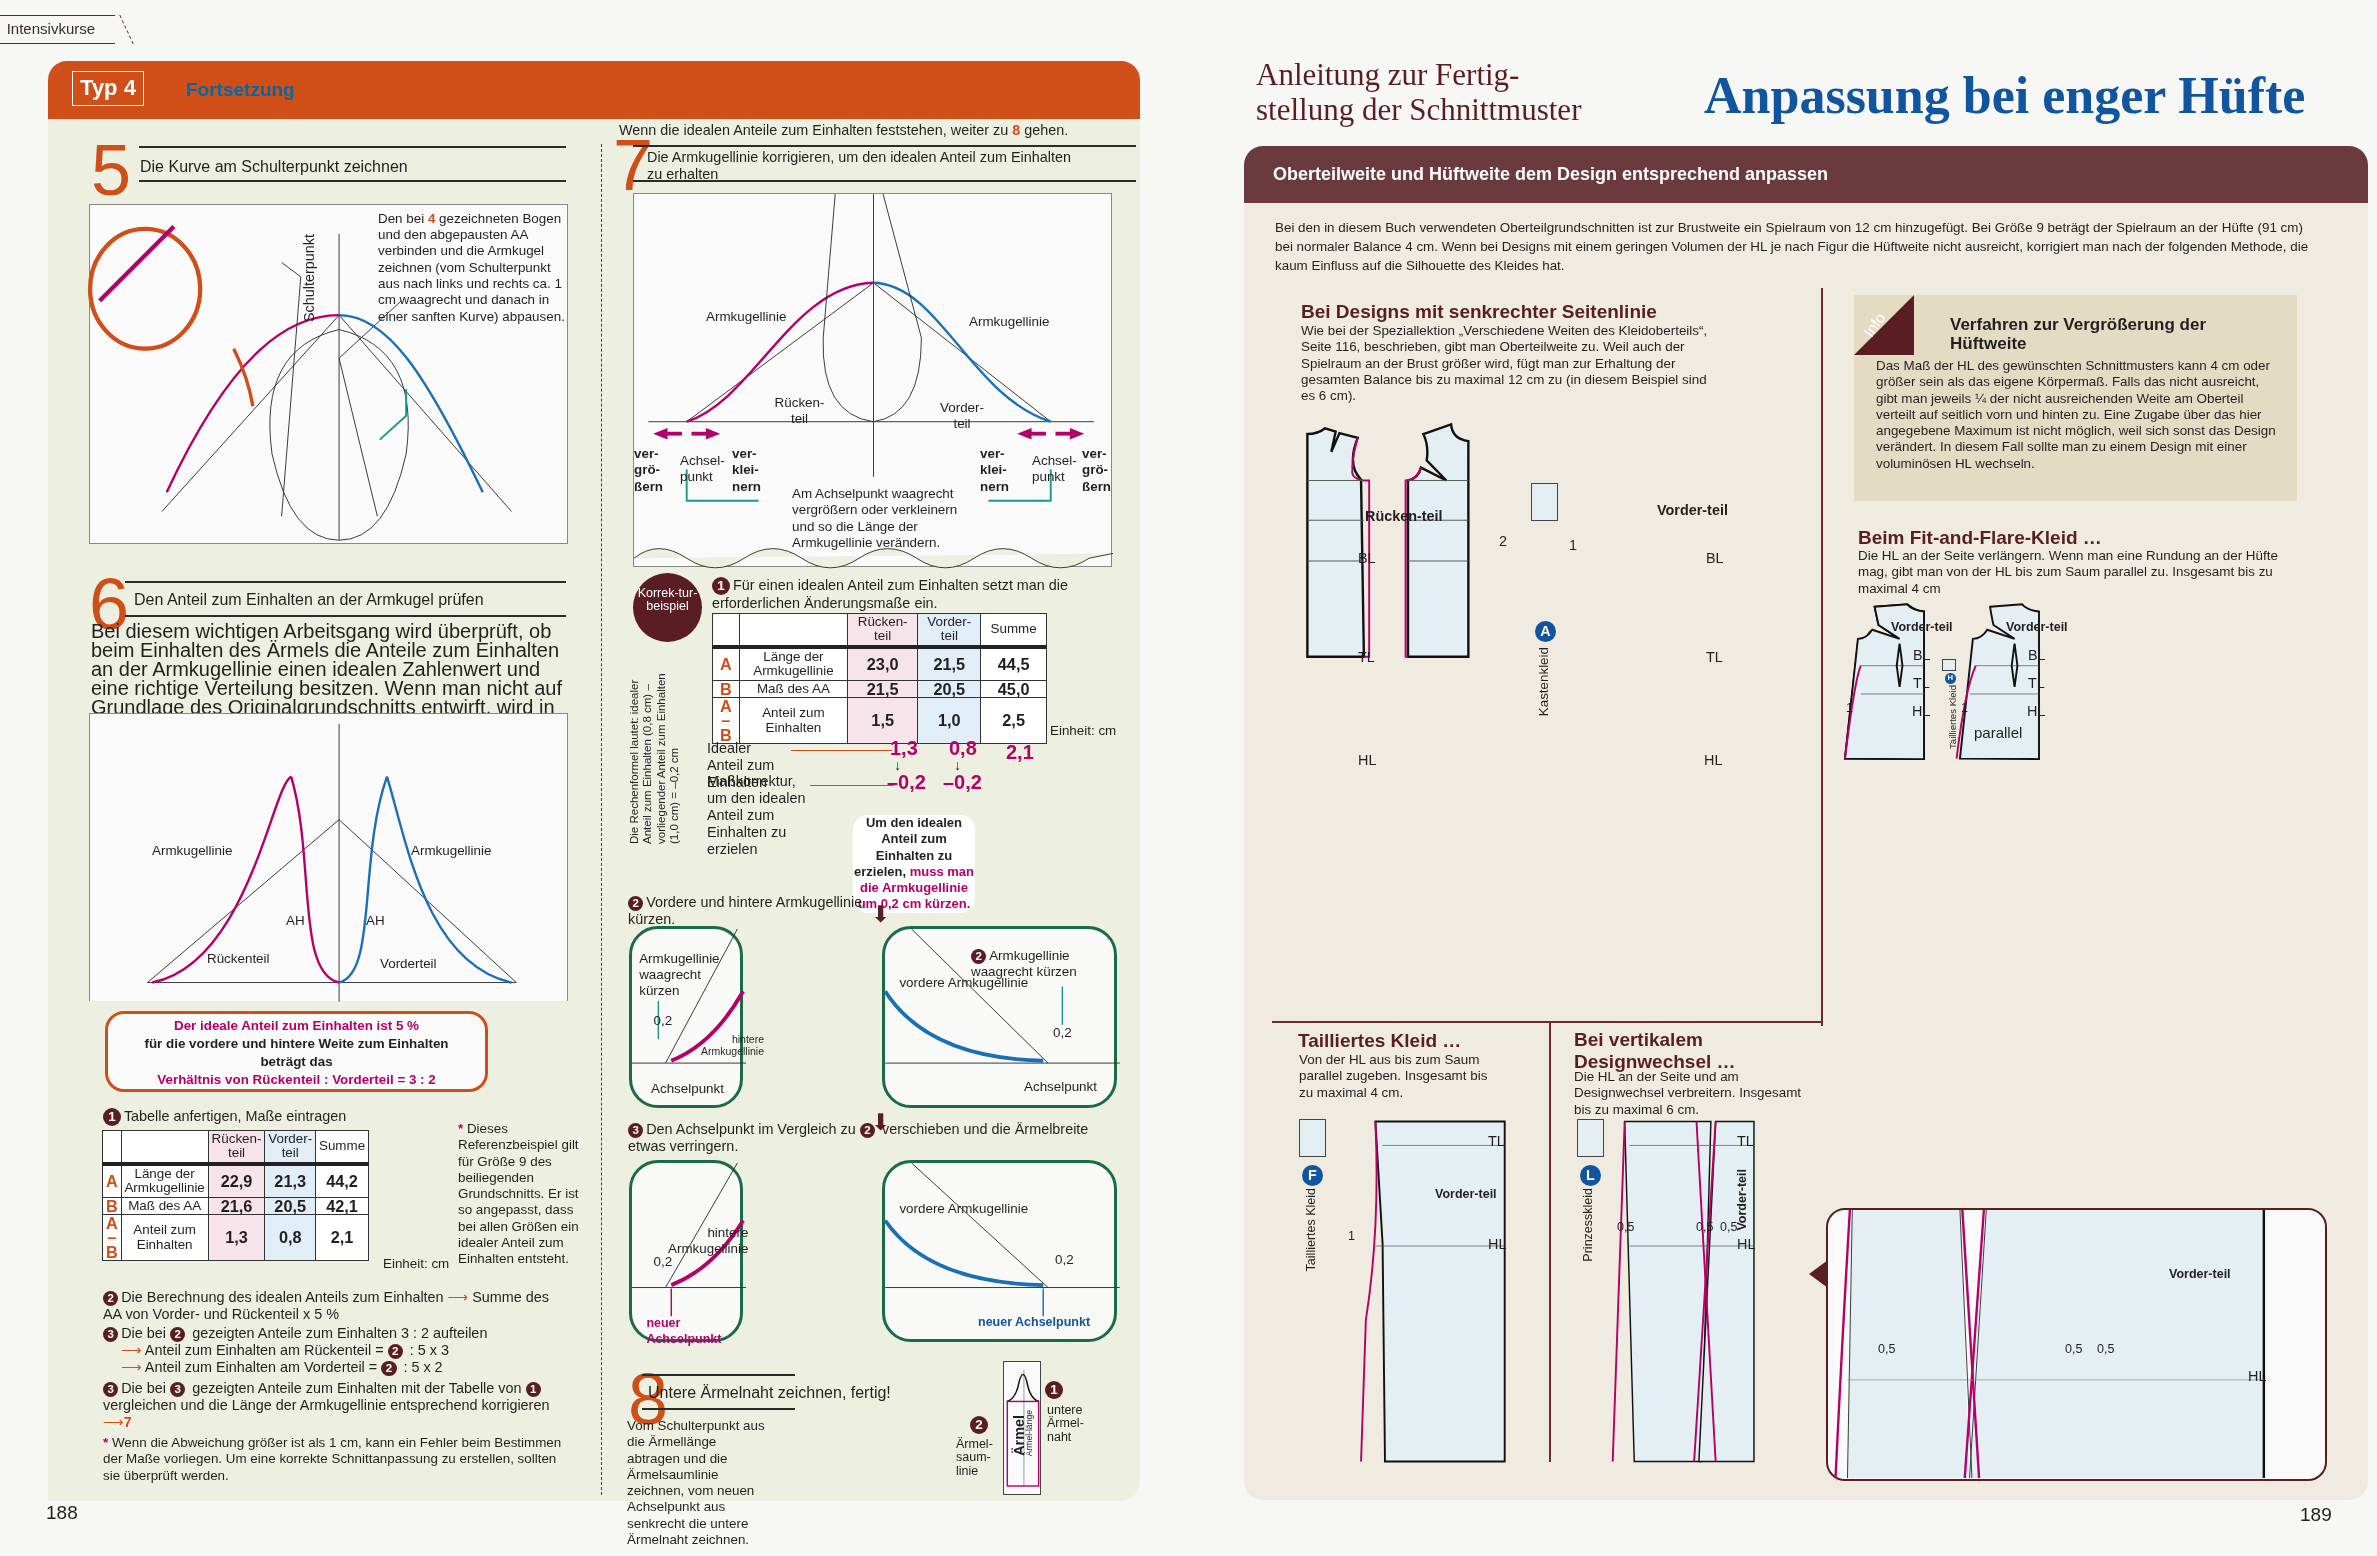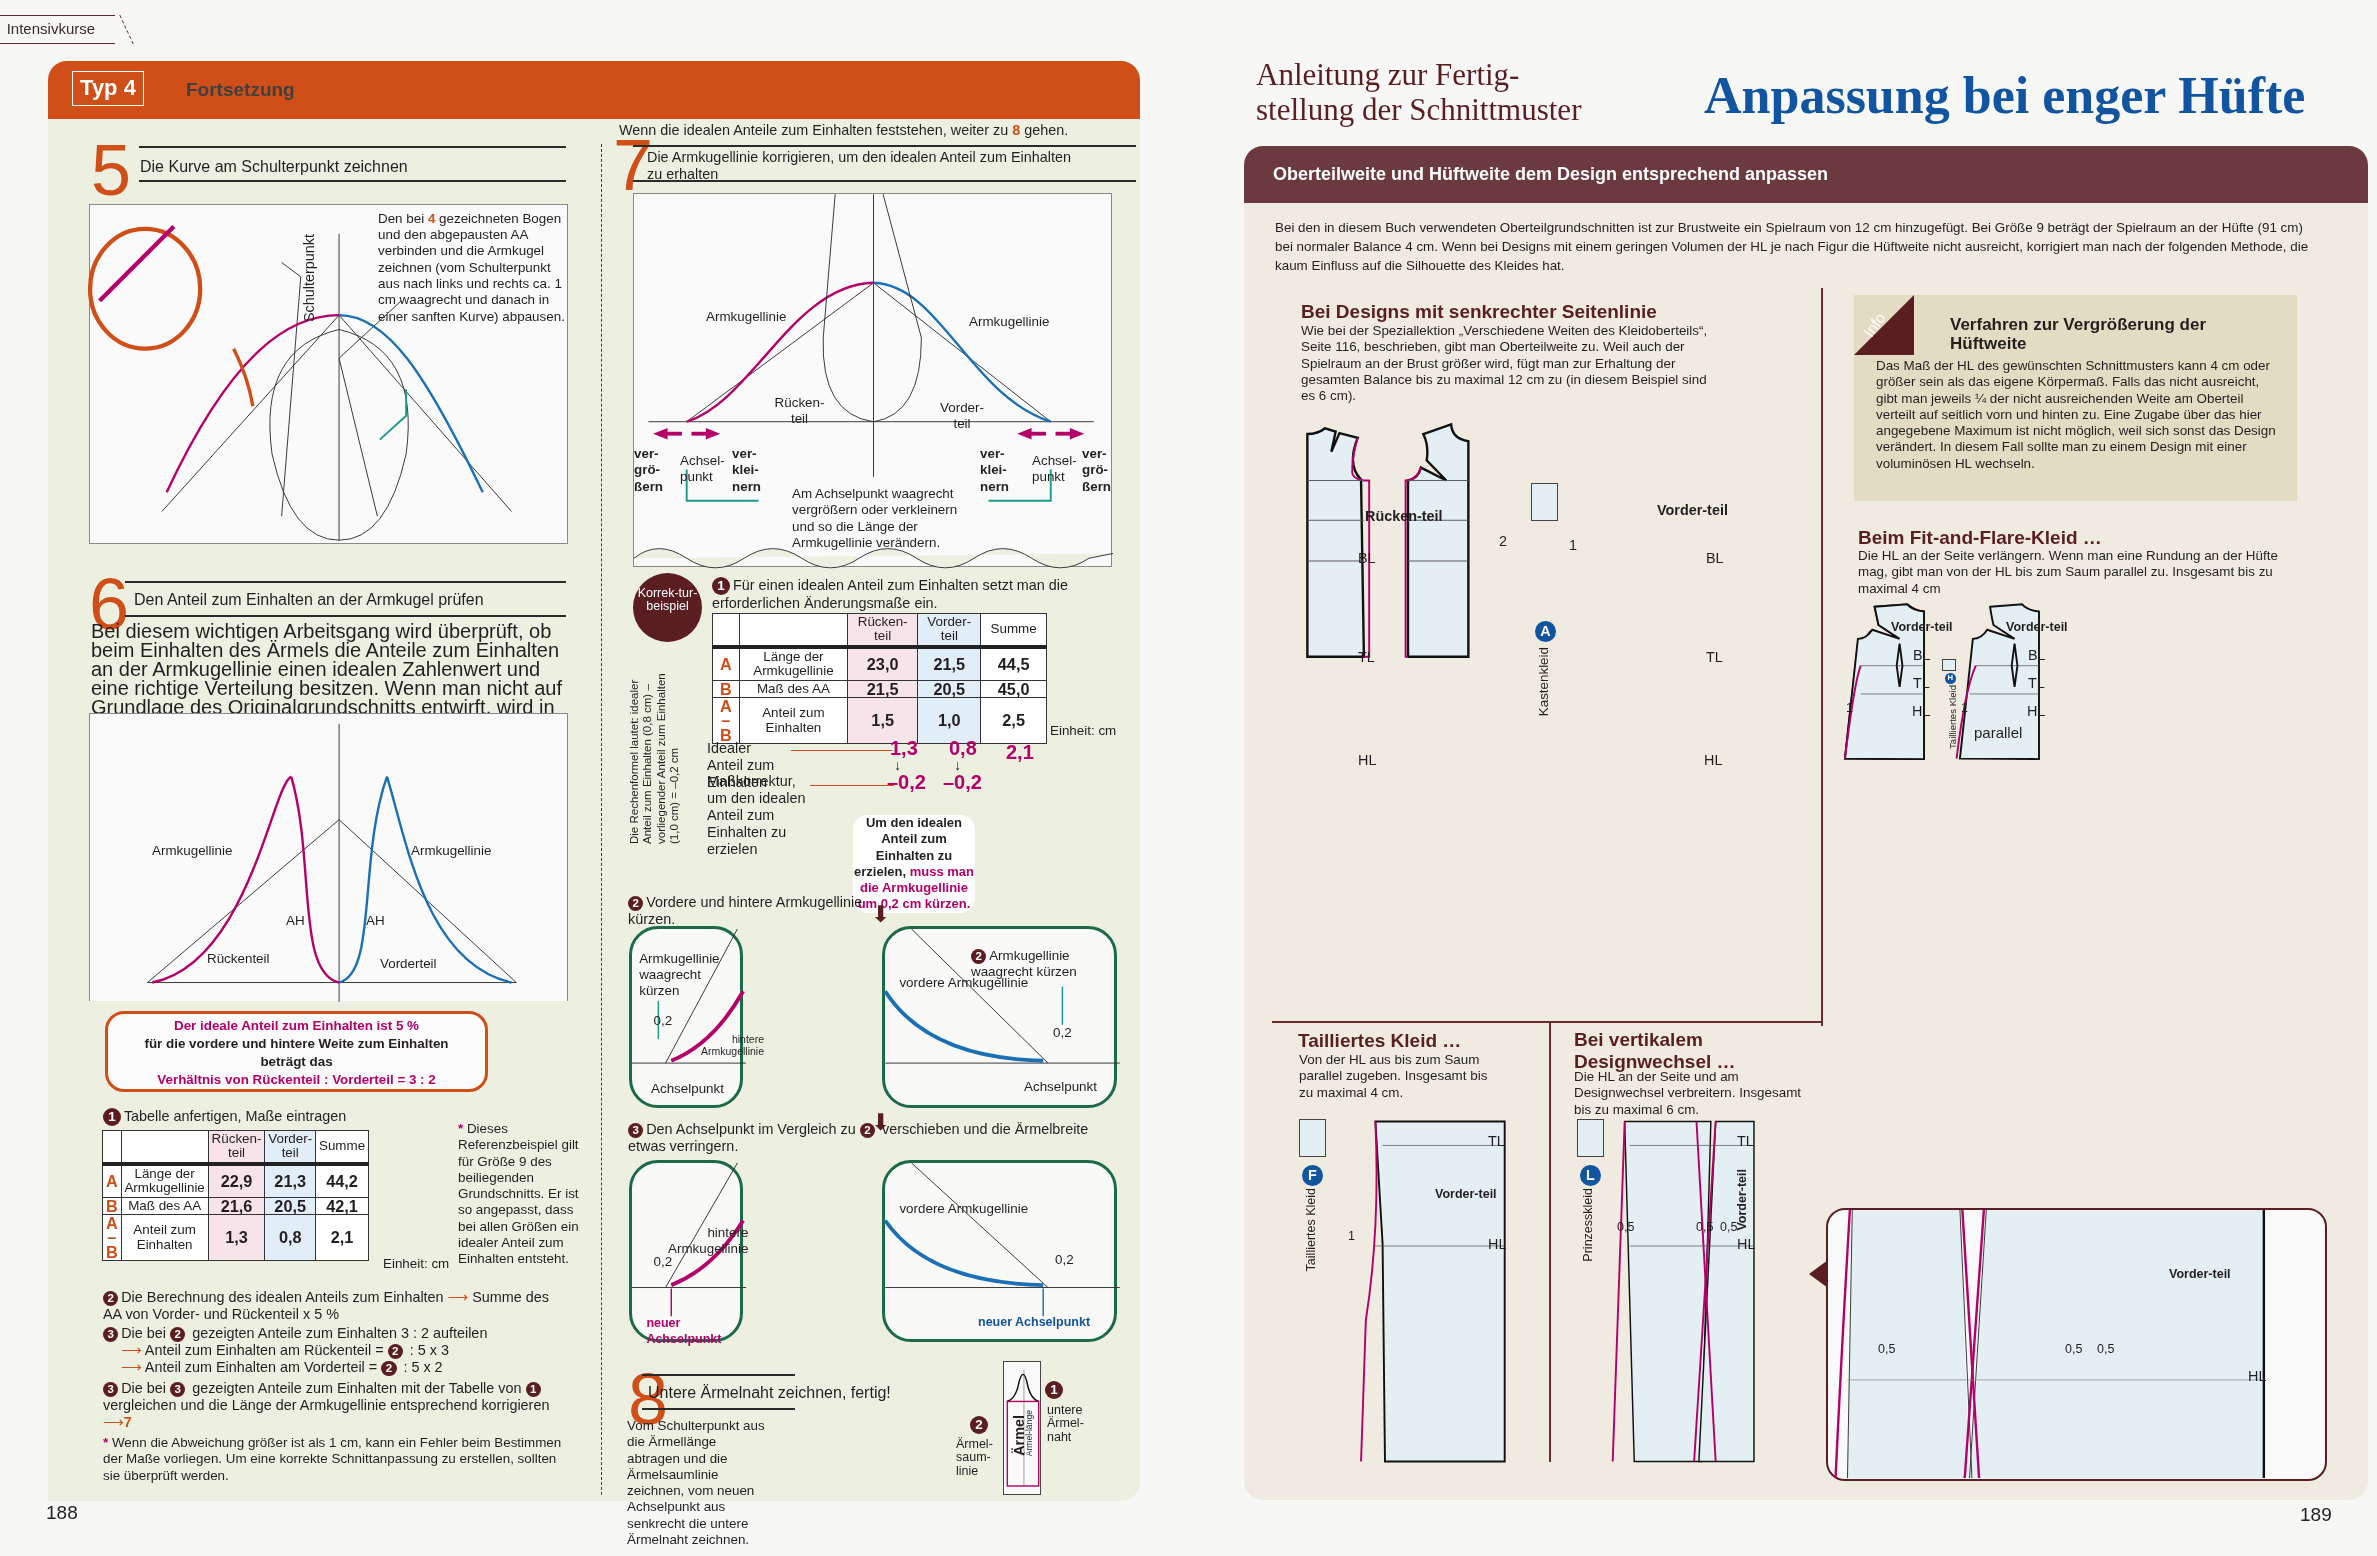--- a/index.html
+++ b/index.html
@@ -8,21 +8,21 @@
   .abs { position: absolute; }
   .serif { font-family: "Liberation Serif", serif; }
 
   
   .running-head { left: 0; top: 15.3px; width: 115px; height: 29px; border-top: 1.4px solid #5a2a2f; border-bottom: 1.4px solid #5a2a2f; font-size: 15px; line-height: 26px; padding-left: 6.7px; color: #3b2a2c; }
   .running-head:after { content: ""; position: absolute; right: -11.5px; top: -1.4px; width: 19px; height: 29px; border-right: 1.4px dashed #5a2a2f; transform: skewX(25deg); }
 
   .lpanel { left: 48px; top: 61px; width: 1092px; height: 1440px; background: #edf0e0; border-radius: 19px 19px 19px 0; }
   .lhead { left: 48px; top: 61px; width: 1092px; height: 58px; background: #d04e17; border-radius: 19px 19px 0 0; }
   .typ-label { left: 72px; top: 71px; width: 72px; height: 35px; border: 1.4px solid #fff; color:#fff; font-size: 22px; font-weight: bold; line-height: 32px; text-align:center; }
-  .typ-title { left: 186px; top: 77px; color:#404040; font-size: 19px; font-weight: bold; line-height: 26px; }
+  .typ-title { left: 186px; top: 77px; color:#0369a1; font-size: 19px; font-weight: bold; line-height: 26px; }
 
   .stepnum { color: #d04e17; font-size: 72px; line-height: 72px; font-weight: 300; }
   .steprule { height: 1.9px; background: #2b2b2b; }
   .steptitle { font-size: 16px; line-height: 20px; }
   .body33 { font-size: 20px; line-height: 19px; }
   .body30 { font-size: 14.4px; line-height: 17px; }
   .body28 { font-size: 13.4px; line-height: 16.3px; }
   .white-card { background: #fafafa; border: 1px solid #888; }
   .divider-v { width: 0; border-left: 1.9px dashed #6b2a2f; }
 

